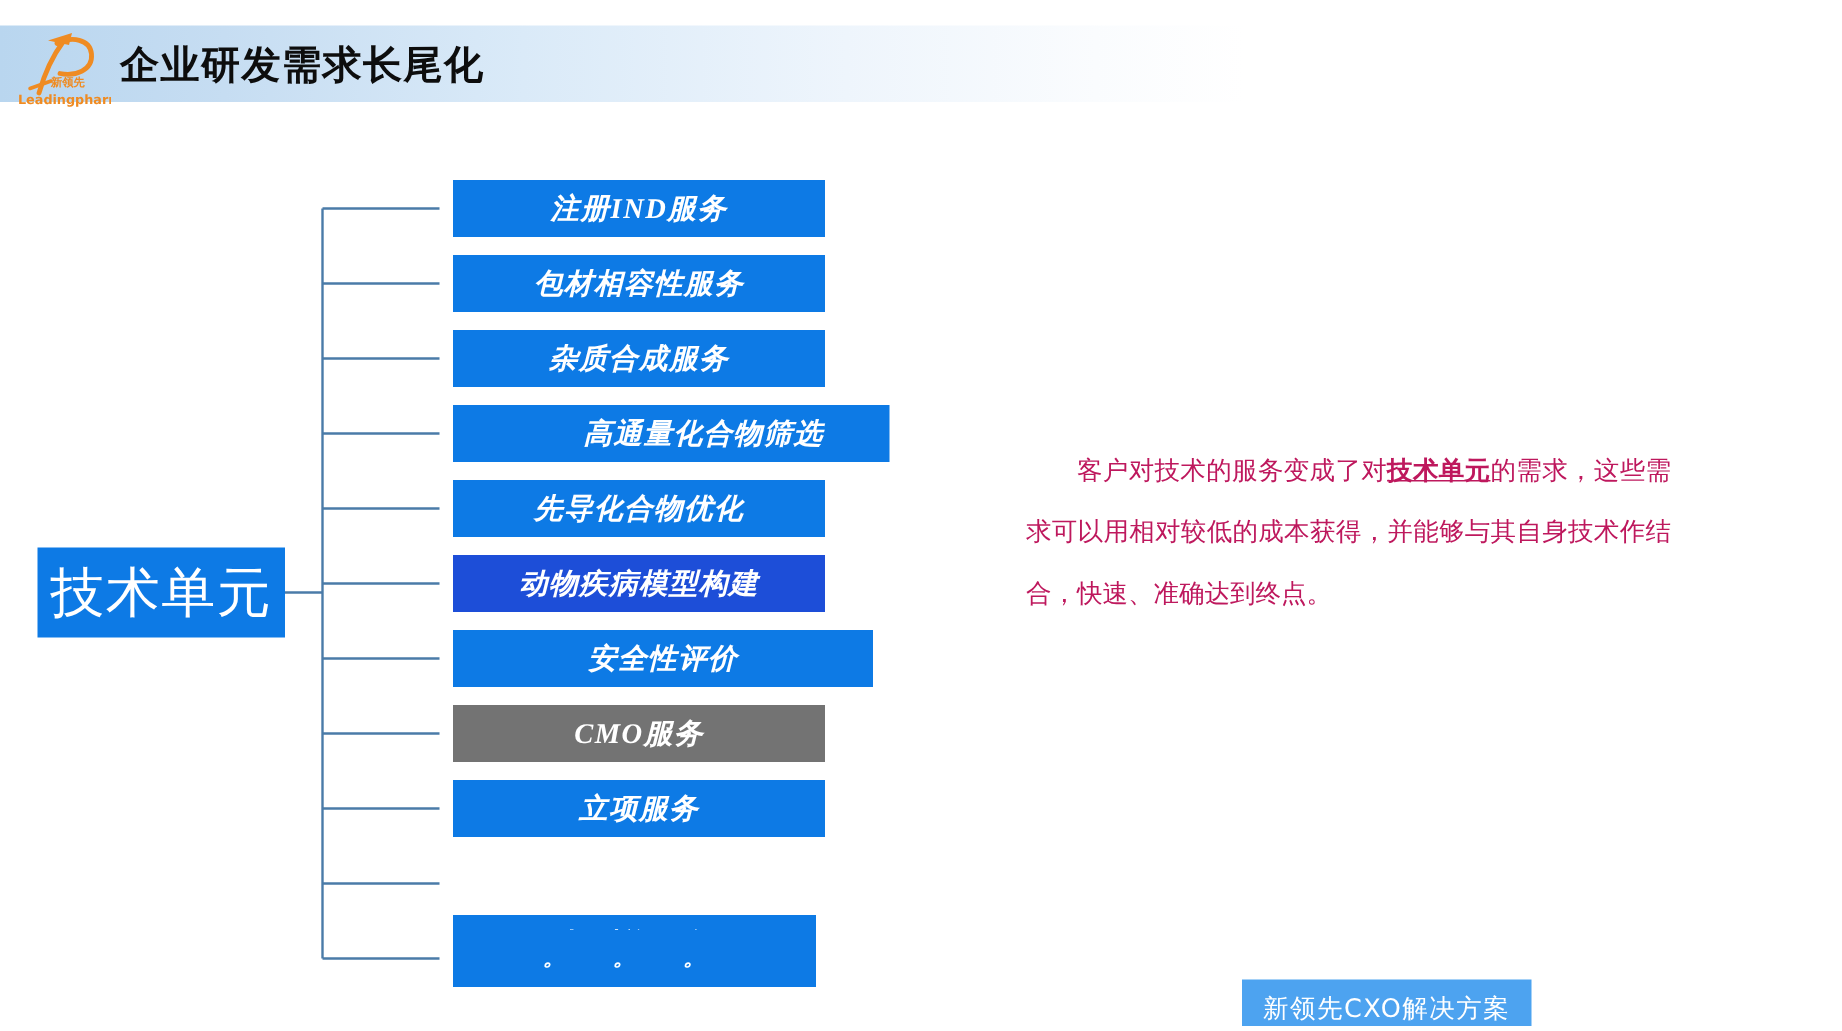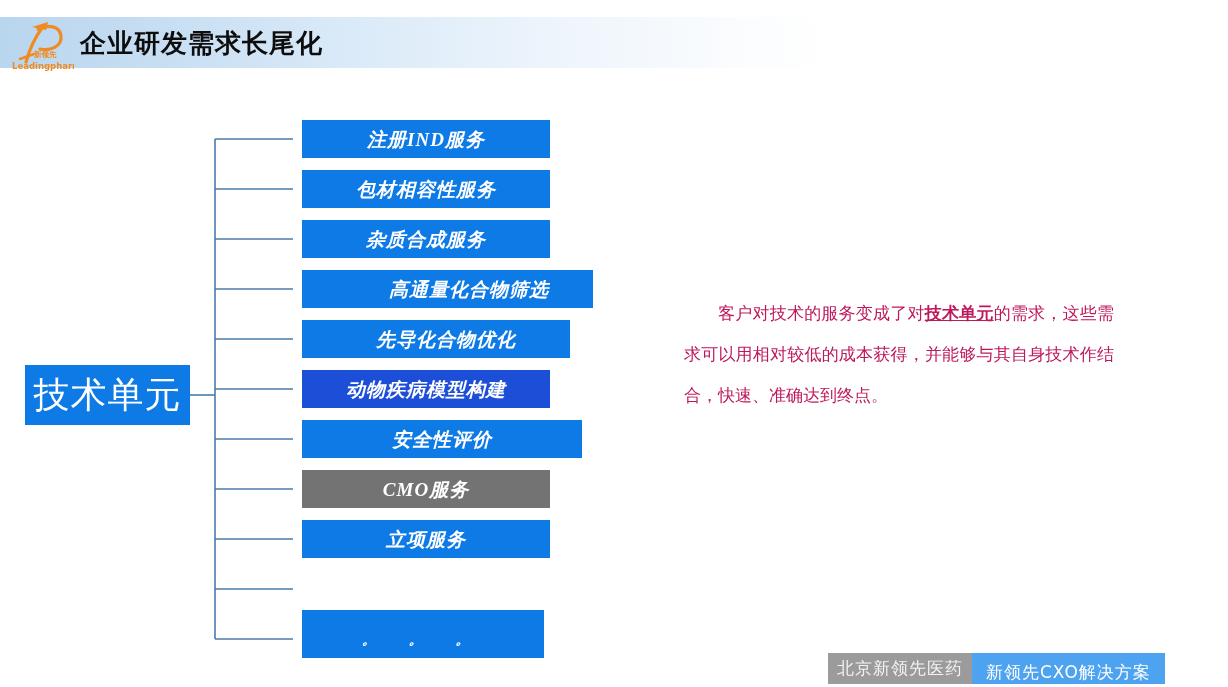--- a/index.html
+++ b/index.html
@@ -132,21 +132,21 @@
       </div>
       <div class="leaf-node" style="top: 170px; width: 248px; background: rgb(13, 122, 229);">
         <span class="leaf-label">包材相容性服务</span>
       </div>
       <div class="leaf-node" style="top: 220px; width: 248px; background: rgb(13, 122, 229);">
         <span class="leaf-label">杂质合成服务</span>
       </div>
       <div class="leaf-node" style="top: 270px; width: 248px; background: rgb(13, 122, 229); padding-left: 43px;">
         <span class="leaf-label">高通量化合物筛选</span>
       </div>
-      <div class="leaf-node" style="top: 320px; width: 248px; background: rgb(13, 122, 229); padding-left: 20px;">
+      <div class="leaf-node" style="top: 320px; width: 248px; background: rgb(13, 122, 229);">
         <span class="leaf-label">先导化合物优化</span>
       </div>
       <div class="leaf-node" style="top: 370px; width: 248px; background: #1d4ed8;">
         <span class="leaf-label">动物疾病模型构建</span>
       </div>
       <div class="leaf-node" style="top: 420px; width: 280px; background: rgb(13, 122, 229);">
         <span class="leaf-label">安全性评价</span>
       </div>
       <div class="leaf-node" style="top: 470px; width: 248px; background: #737373;">
         <span class="leaf-label">CMO服务</span>
@@ -161,19 +161,16 @@
         <span class="leaf-label">。  。  。</span>
       </div>
     </div>
 </div>
 
 <div id="body-text">
   <span>客户对技术的服务变成了对</span><span class="emph">技术单元</span><span>的需求，这些需求可以用相对较低的成本获得，并能够与其自身技术作结合，快速、准确达到终点。</span>
 </div>
 
 <div id="footer">
-  <div id="footer-left">
-    <span>北京新领先医药</span>
-  </div>
   <div id="footer-right">
     <span>新领先CXO解决方案</span>
   </div>
 </div>
 
 </body></html>

